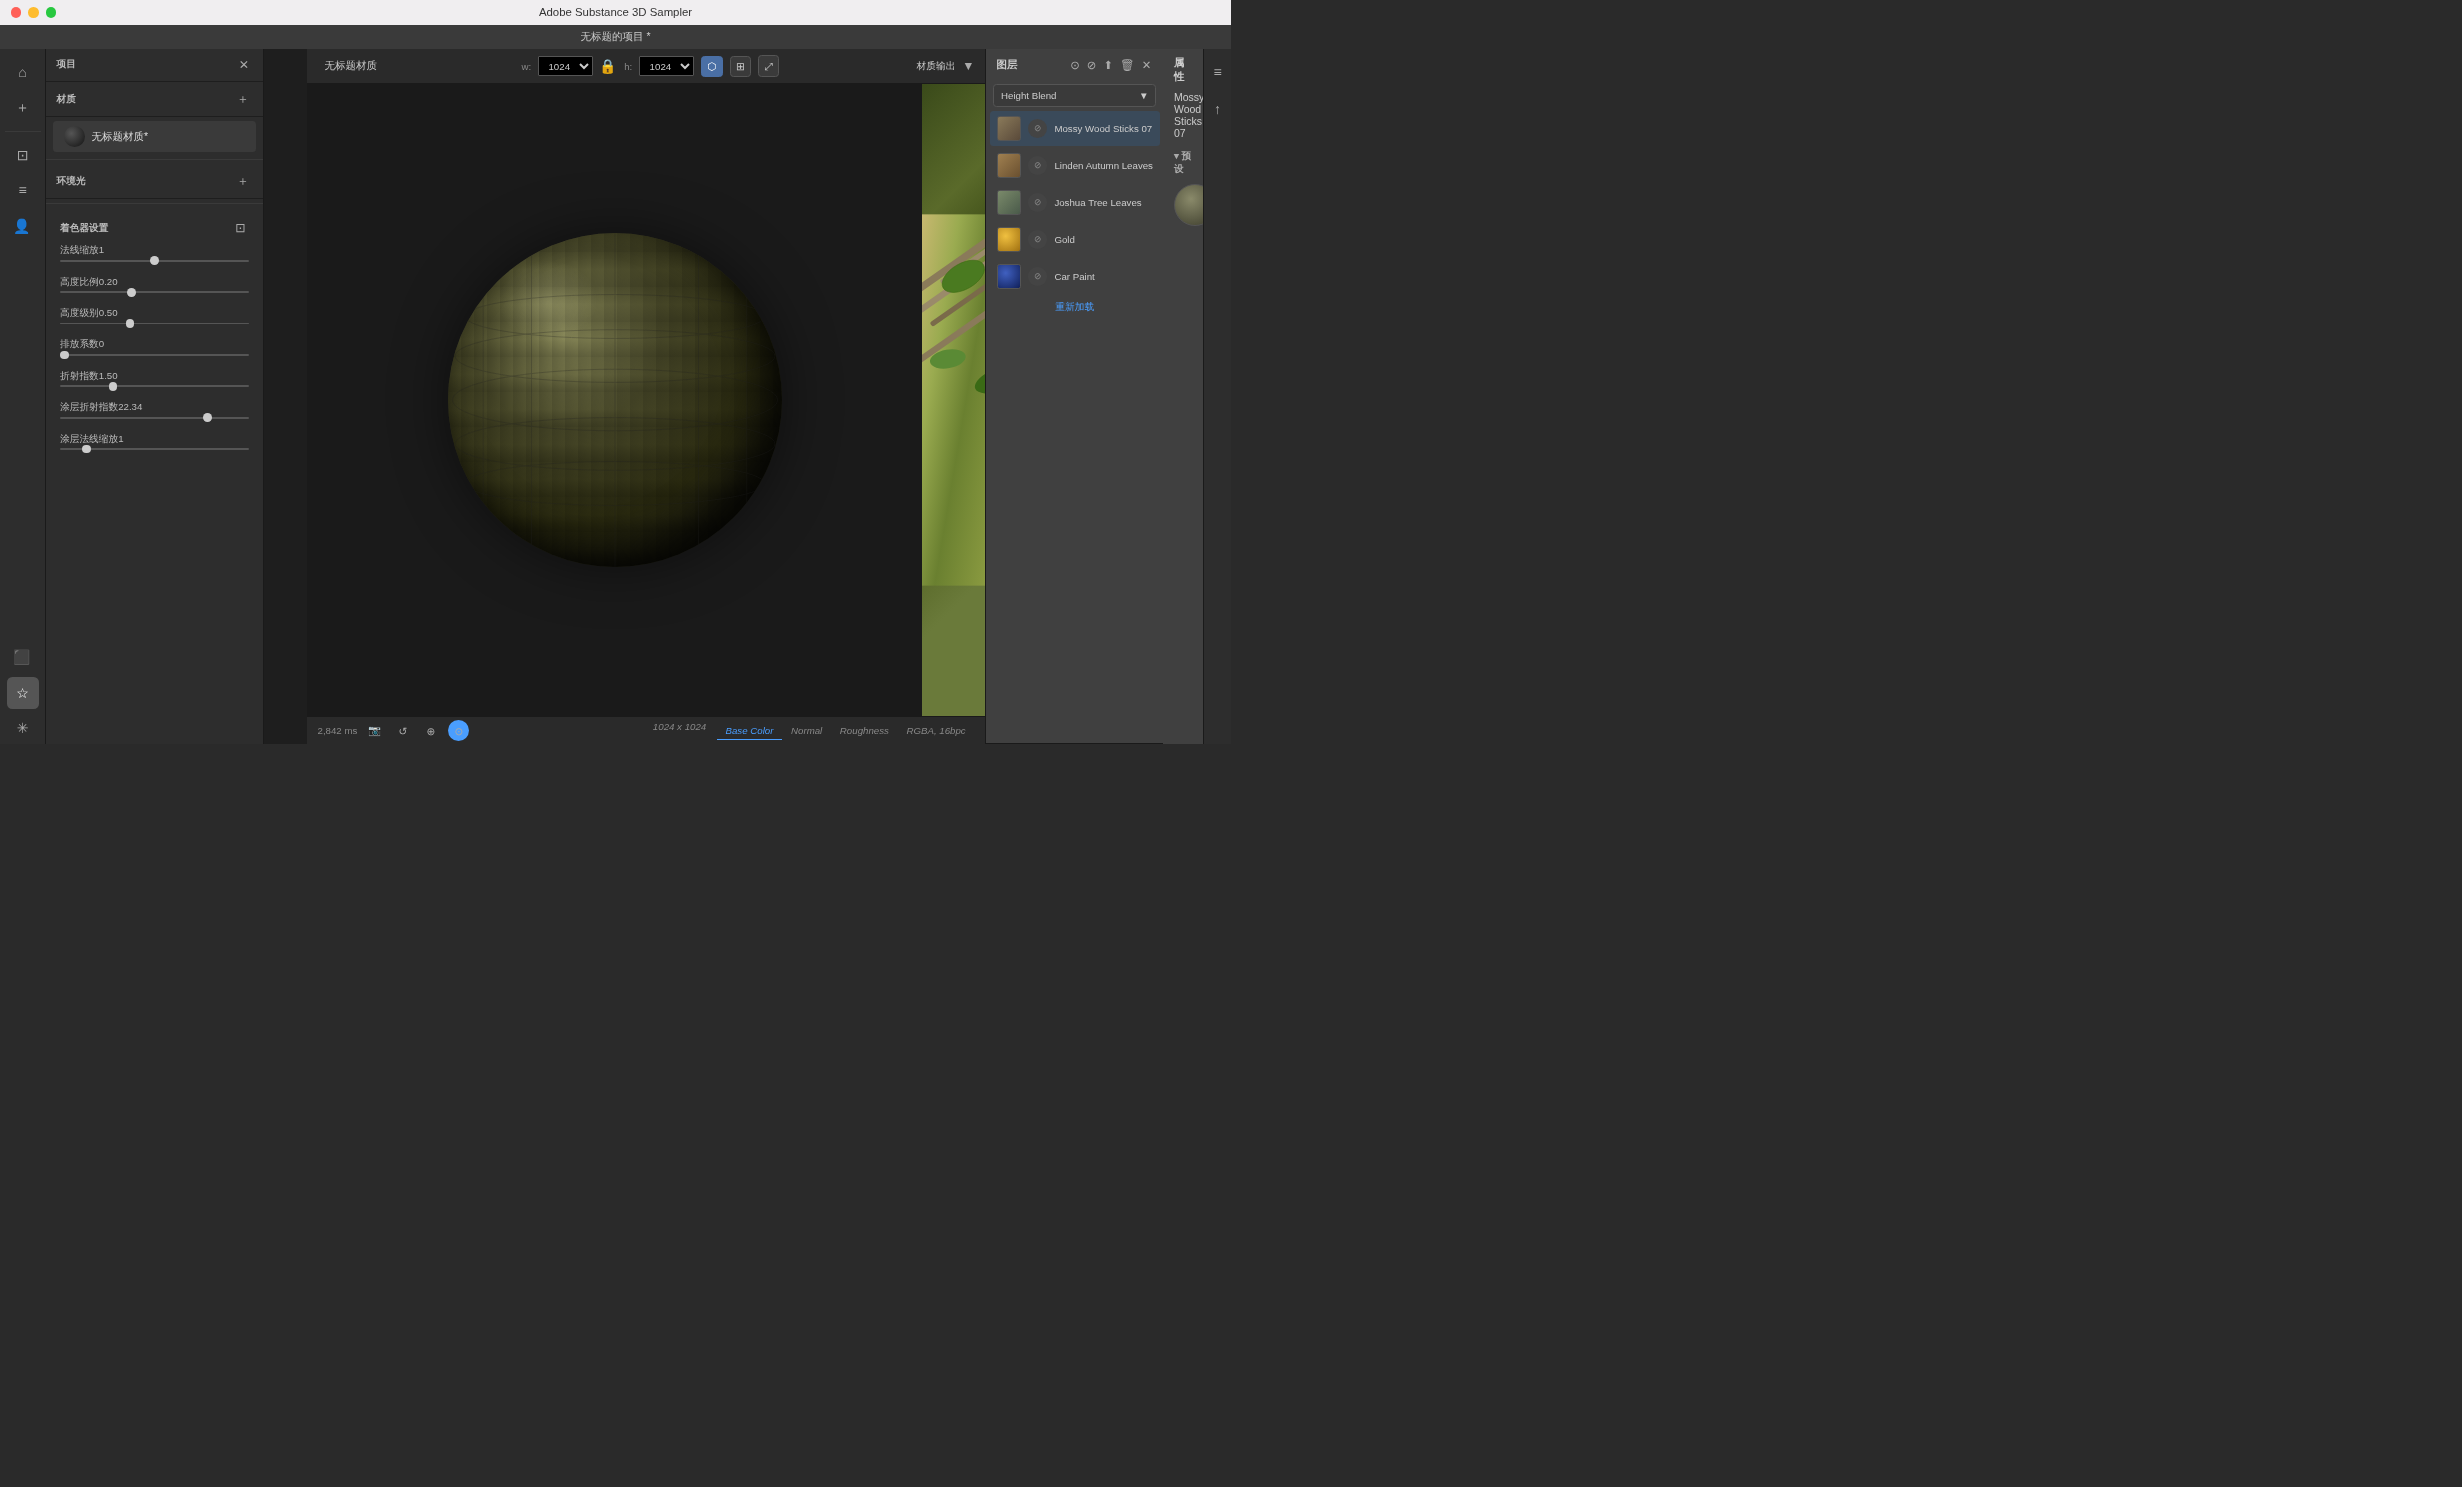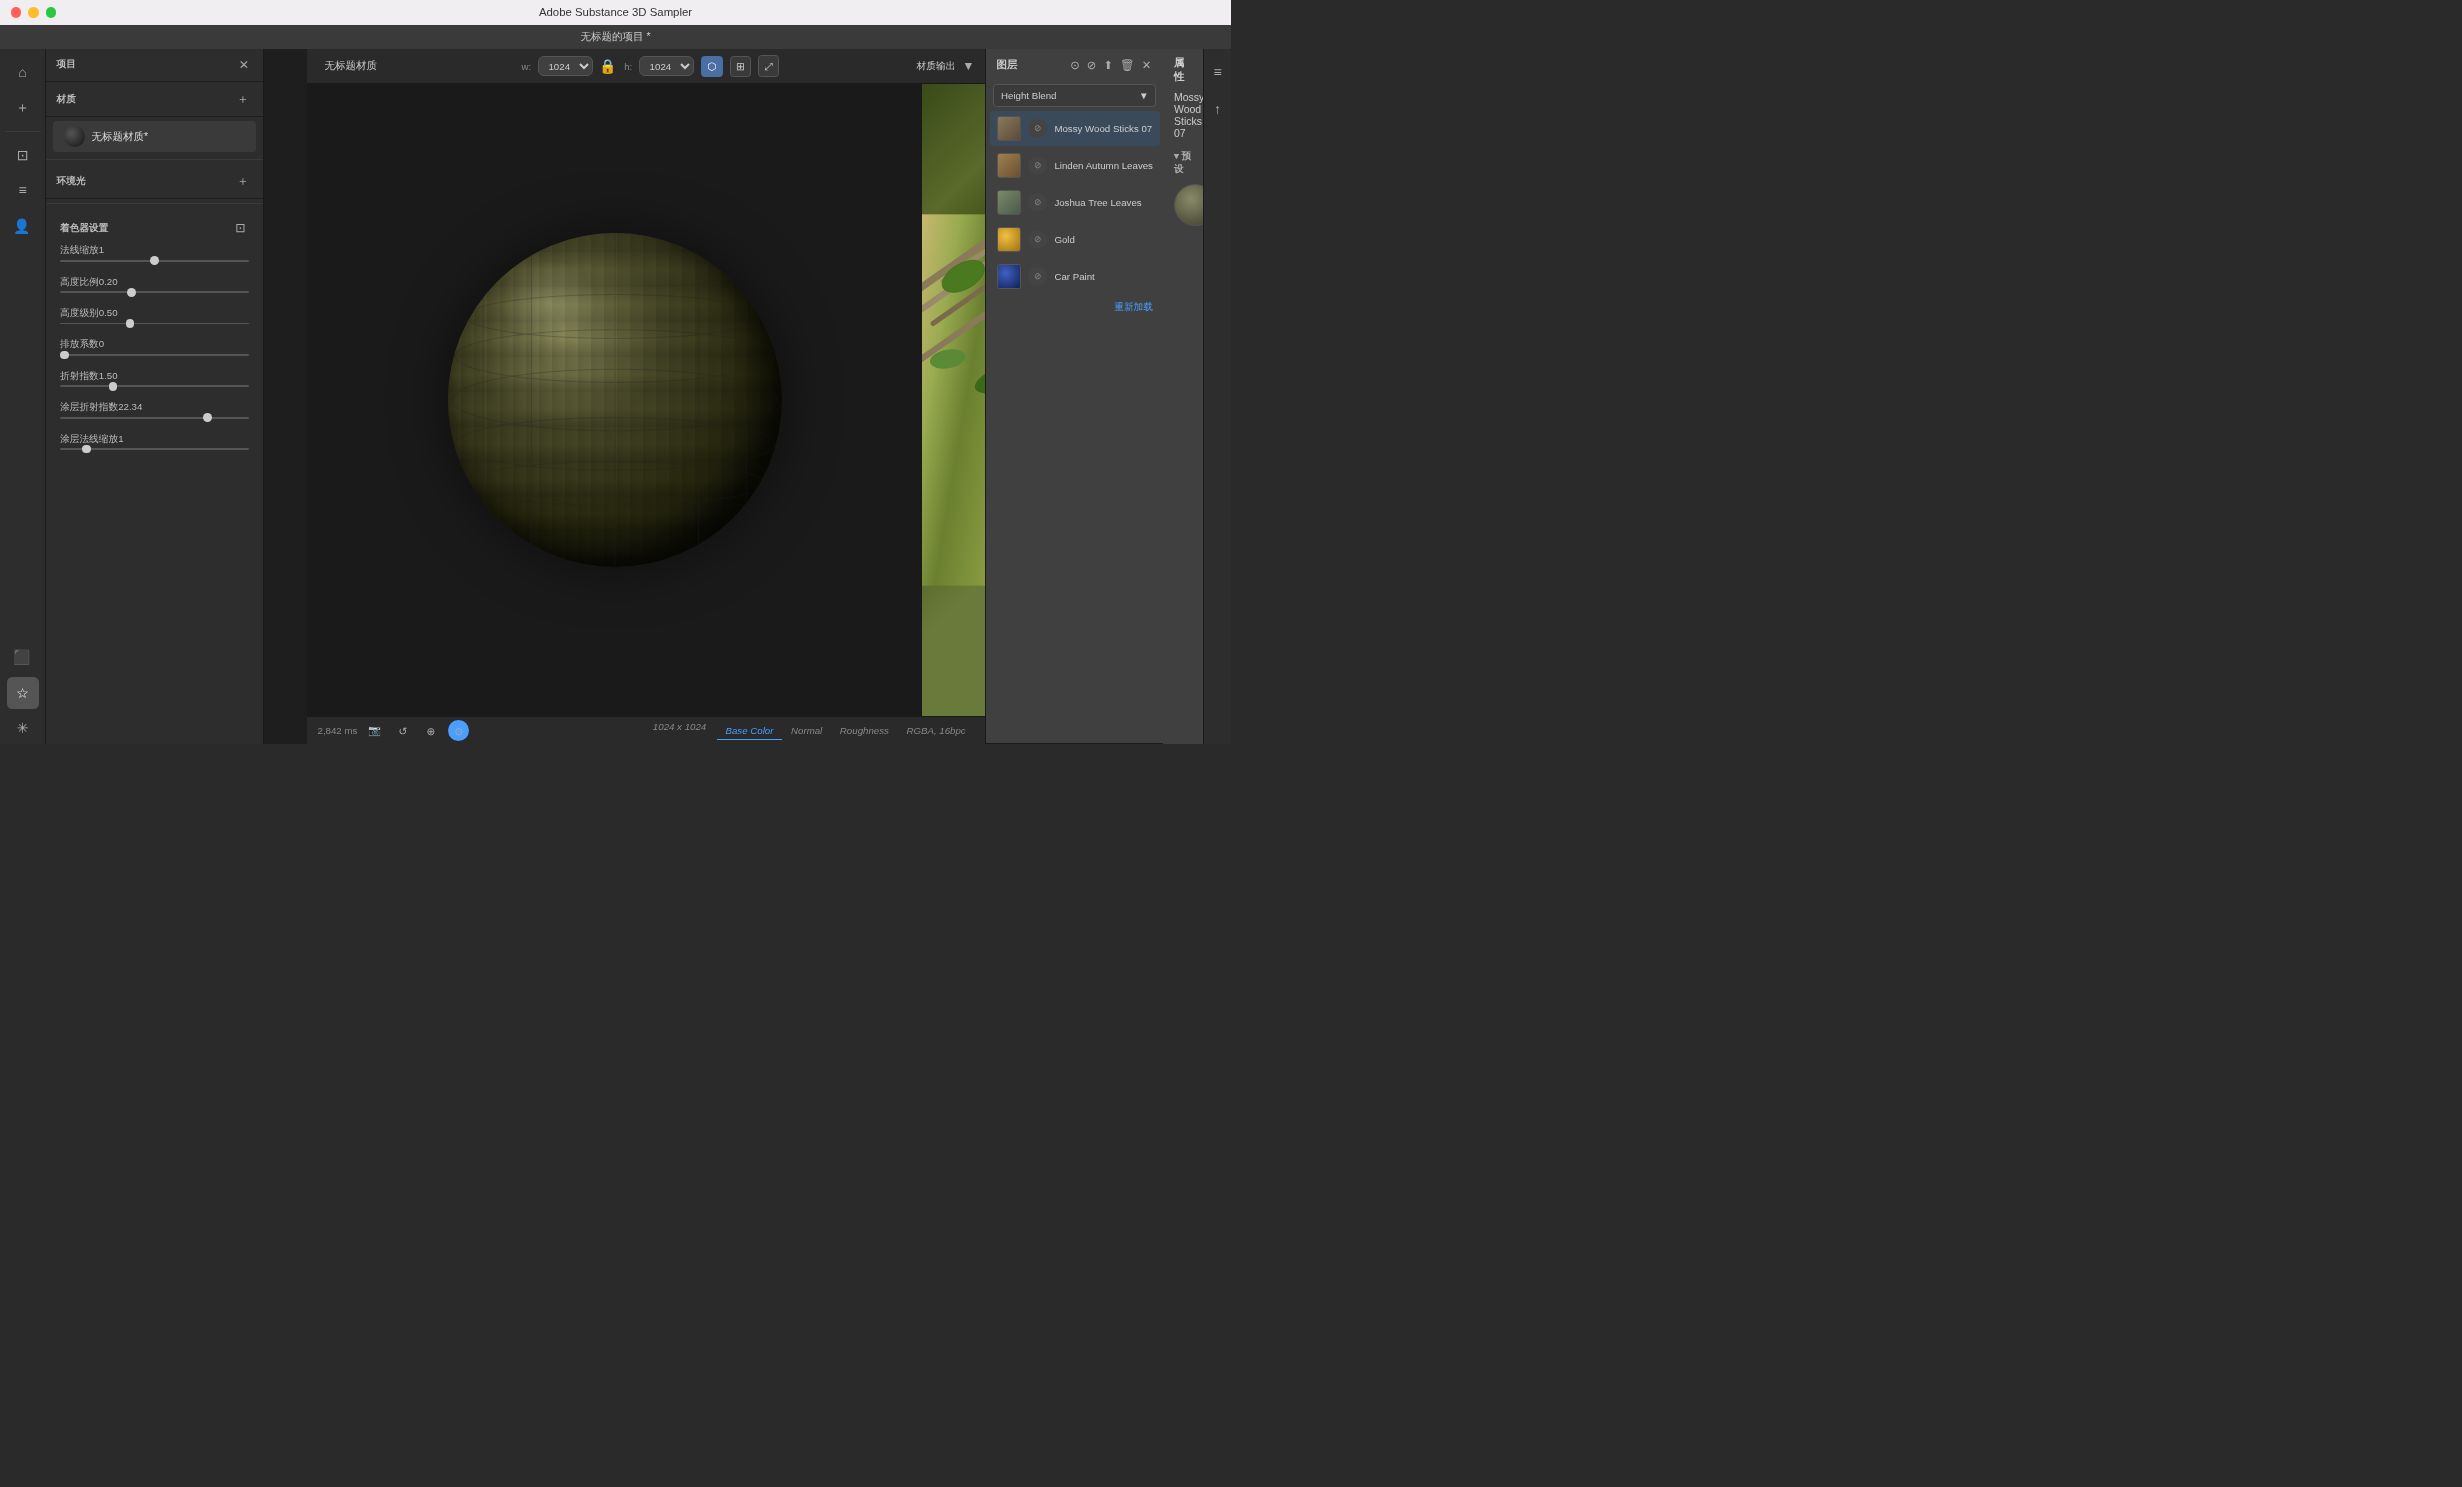--- a/index.html
+++ b/index.html
@@ -158,22 +158,22 @@
       background: #2a2a2a;
       border-bottom: 0.9px solid #1a1a1a;
       min-height: 35px;
     }
     .mat-tab-label {
       font-size: 10.5px; color: #ccc; padding: 3.5px 7px;
       cursor: pointer;
     }
     .spacer { flex: 1; }
     .res-select {
-      background: #404040; border: 0.9px solid #555; color: #ccc;
-      border-radius: 6px; padding: 2.6px 5.3px; font-size: 9.7px;
+      background: #000000; border: 0.9px solid #555; color: #ccc;
+      border-radius: 1px; padding: 2.6px 5.3px; font-size: 9.7px;
       cursor: pointer;
     }
     .viewport-btn {
       background: #3a3a3a; border: 0.9px solid #555; color: #ccc;
       border-radius: 3.5px; padding: 3.5px 5.3px; font-size: 10.5px;
       cursor: pointer; display: flex; align-items: center;
     }
     .viewport-btn.active { background: #4a6fa5; border-color: #4a6fa5; color: #fff; }
     
     #viewport-area {
@@ -288,21 +288,21 @@
     }
     .layer-icon-wrap {
       width: 19.3px; height: 19.3px;
       background: #444; border-radius: 50%;
       display: flex; align-items: center; justify-content: center;
       font-size: 8.8px; color: #888; flex-shrink: 0;
     }
     .layer-name { font-size: 9.7px; color: #ccc; }
     
     .reload-btn {
-      text-align: right; padding: 5.3px 10.5px;
+      text-align: center; padding: 5.3px 10.5px;
       font-size: 9.7px; color: #4a9eff; cursor: pointer; font-family: Liberation Serif, serif;
     }
     
     #properties-section {
       flex: 1;
       overflow-y: auto;
     }
     .props-header {
       display: flex; align-items: center; justify-content: space-between;
       padding: 7px 10.5px 3.5px;

